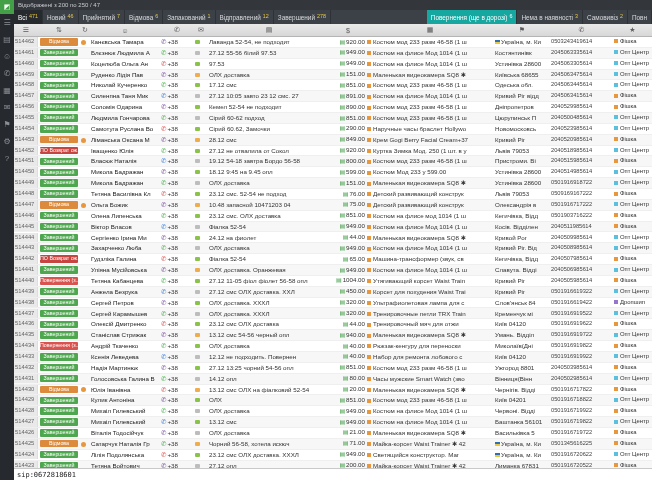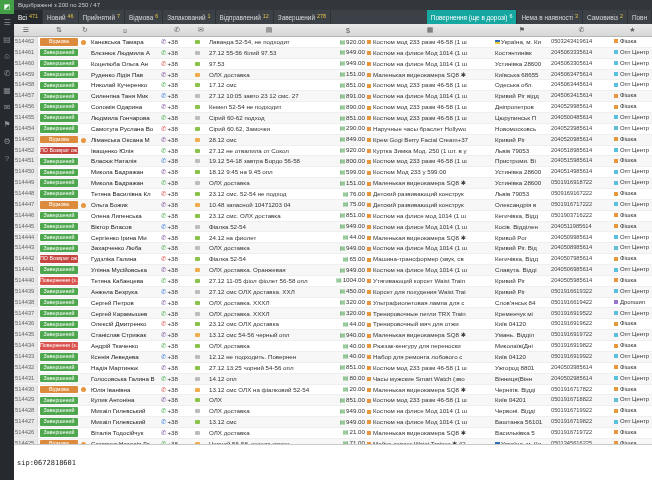--- a/index.html
+++ b/index.html
@@ -44,21 +44,21 @@
   .price .doc{color:#3f9b44;font-size:6px;margin-right:1px;}
   .prodico{display:inline-block;width:4px;height:4px;background:#e8973d;margin-right:2px;vertical-align:middle;}
   .uaflag{display:inline-block;width:5px;height:4px;margin-right:1px;vertical-align:middle;
     background:linear-gradient(#2f6fb5 50%,#e8c93d 50%);}
   .srcico{display:inline-block;width:4px;height:4px;margin-right:2px;vertical-align:middle;}
   .cell.p2{font-size:5.7px;color:#444;}
   .cell.src{font-size:5.9px;}
   .cell.nm{color:#222;}
   
   .statusbar{height:11px;background:#fff;border-top:1px solid #c9c9c9;display:flex;align-items:center;
-    padding:12px 3px;font-size:7px;color:#222;font-family:"DejaVu Sans Mono","Liberation Mono",monospace;flex-shrink:0;}
+    padding:0 3px;font-size:7px;color:#222;font-family:"DejaVu Sans Mono","Liberation Mono",monospace;flex-shrink:0;}
 </style>
 </head>
 <body>
 
 <div class="app">
   <div class="sidebar">
     <div class="logo">◩</div>
     <div id="sidebar-icons">
         <div class="sb-icon">☰</div>
         <div class="sb-icon">▤</div>

